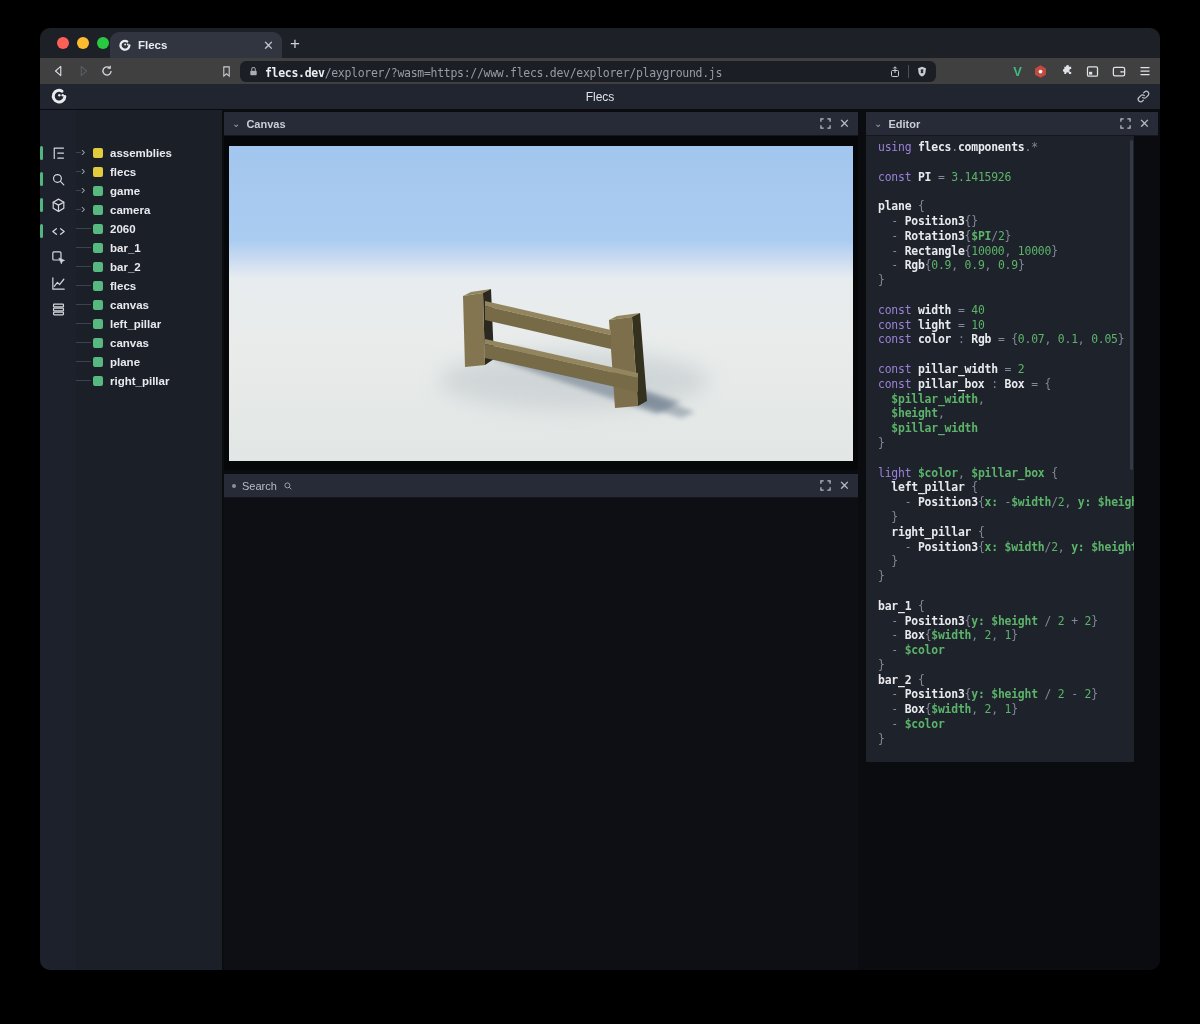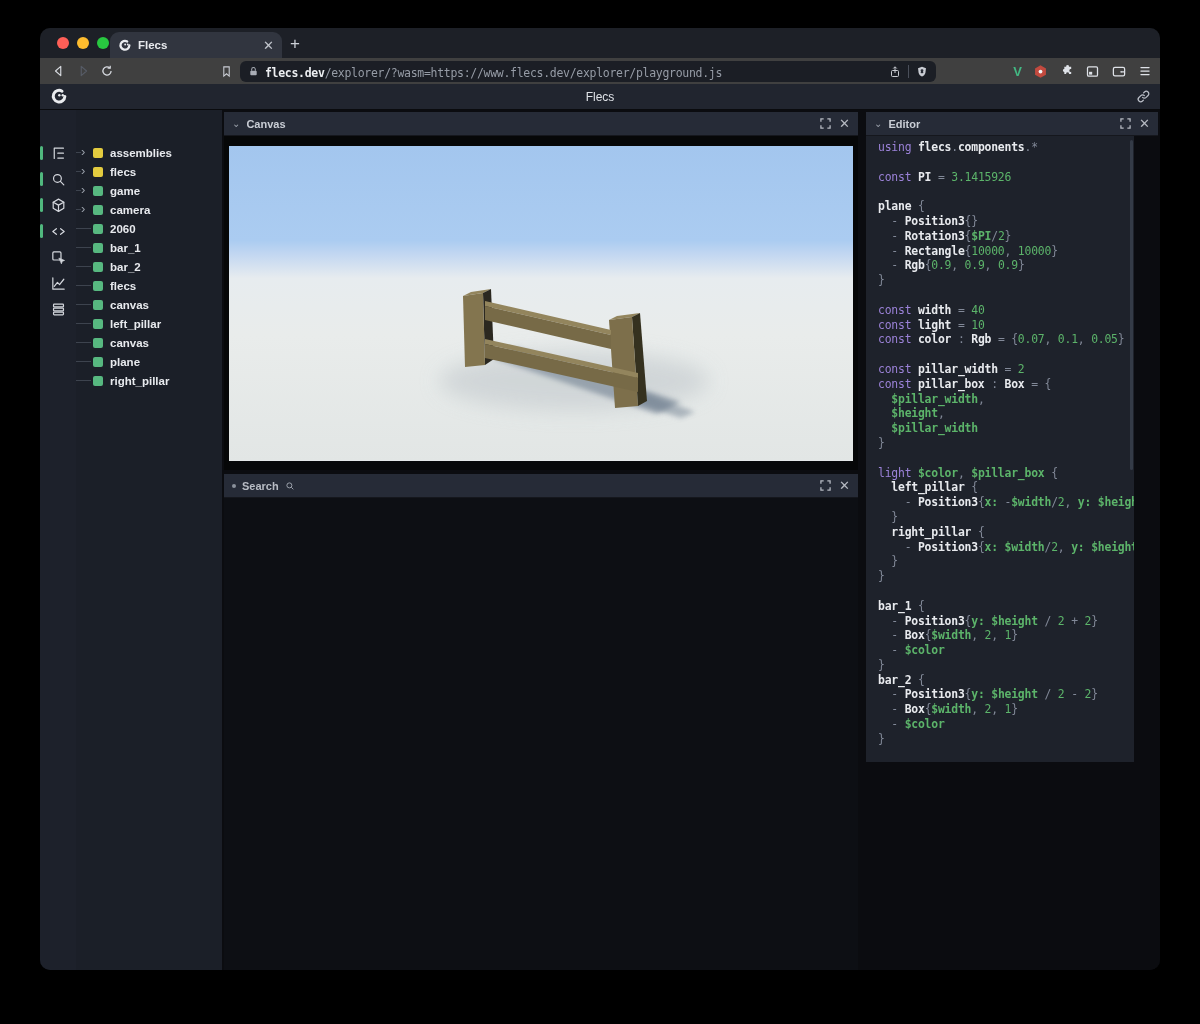--- a/index.html
+++ b/index.html
@@ -353,21 +353,21 @@
         <polygon points="256,155 382,184 382,189 256,160" fill="var(--wood-top)"></polygon>
         <polygon points="256,160 382,189 382,203 256,174" fill="var(--wood-mid)"></polygon>
 
         <polygon points="256,193 409,227 409,232 256,198" fill="var(--wood-top)"></polygon>
         <polygon points="256,198 409,232 409,246 256,212" fill="var(--wood-mid)"></polygon>
       </svg>
     </div>
 
     <div class="panel-hdr search-hdr">
       <span class="dot-mark"></span>
-      <span class="panel-title" style="font-weight:700;color:#b8bcc4">Search</span>
+      <span class="panel-title" style="font-weight:400;color:#b8bcc4">Search</span>
       <svg width="10" height="10" viewBox="0 0 24 24" fill="none" stroke="#9aa0aa" stroke-width="2.4">
         <circle cx="10.5" cy="10.5" r="6"></circle>
           <path d="M15 15l5 5"></path>
       </svg>
       <span class="hdr-right">
         <svg width="11" height="11" viewBox="0 0 12 12" fill="none" stroke="#b6bac2" stroke-width="1.4">
           <path d="M1 4V1h3M8 1h3v3M11 8v3H8M4 11H1V8"></path>
         </svg>
         <span class="hdr-x">✕</span>
       </span>

